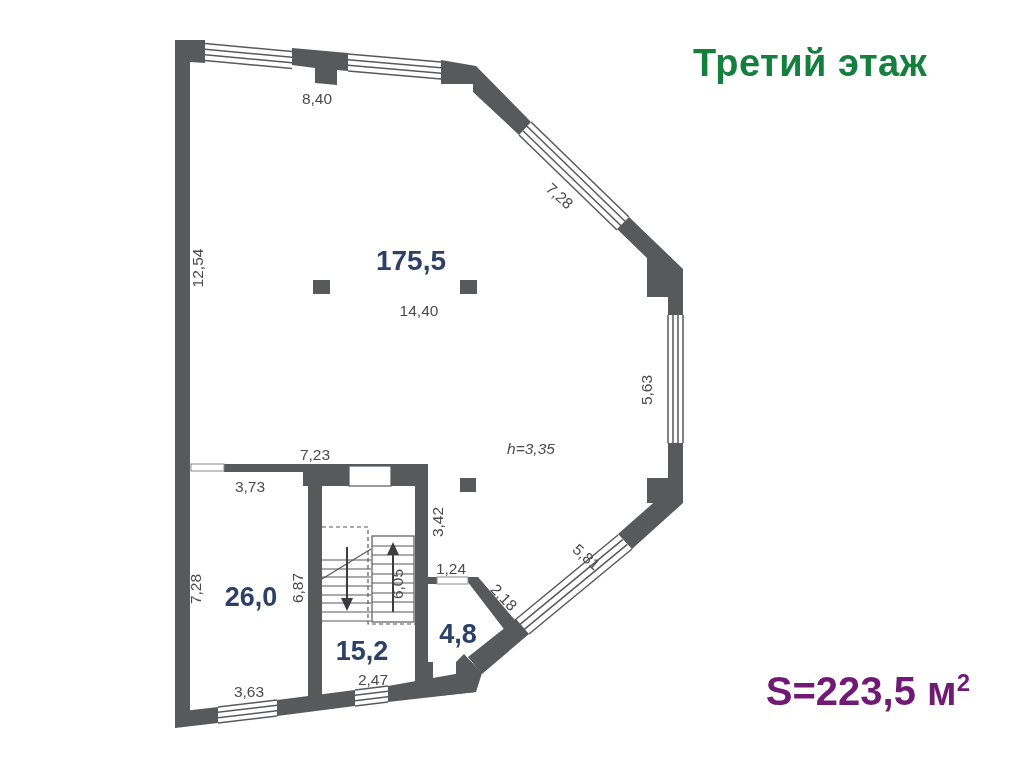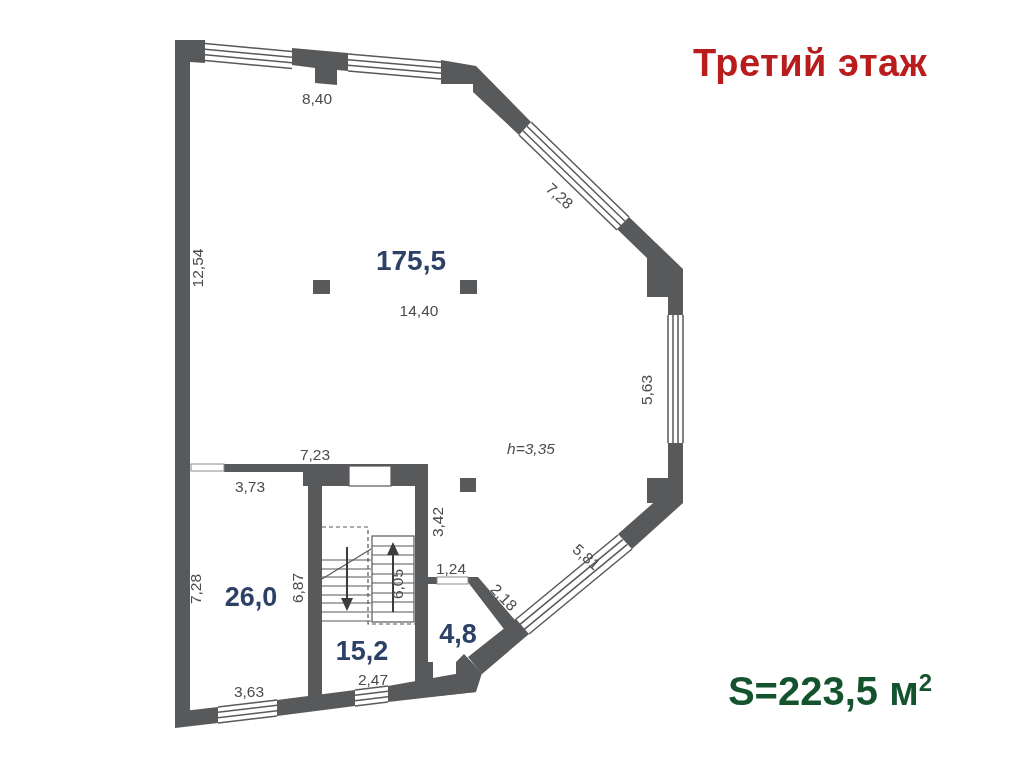--- a/index.html
+++ b/index.html
@@ -1,21 +1,21 @@
 <!DOCTYPE html>
 <html><head>
 <meta charset="utf-8">
 <style>
   html,body{margin:0;padding:0;background:#ffffff;}
   body{width:1024px;height:768px;position:relative;overflow:hidden;
        font-family:"Liberation Sans",sans-serif;}
   .page-title{position:absolute;top:42px;left:660px;width:300px;text-align:center;
-       font-size:38px;font-weight:bold;color:#b91c1c;letter-spacing:.5px;}
-  .area-total{position:absolute;bottom:54px;left:690px;width:280px;text-align:center;
-       font-size:40px;font-weight:bold;color:#14532d;}
+       font-size:38px;font-weight:bold;color:#15803d;letter-spacing:.5px;}
+  .area-total{position:absolute;bottom:54px;left:690px;width:280px;text-align:right;
+       font-size:40px;font-weight:bold;color:#701a75;}
   .area-total sup{font-size:24px;vertical-align:super;}
   svg{position:absolute;top:0;left:0;}
   .wall{fill:#58595b;stroke:none;}
   .win{stroke:#58595b;stroke-width:1.5;fill:none;}
   .thinline{stroke:#8a8a8a;stroke-width:1;fill:#ffffff;}
   .doorrect{stroke:#58595b;stroke-width:1.2;fill:#ffffff;}
   .tread{stroke:#58595b;stroke-width:1.2;fill:none;}
   .dashed{stroke:#58595b;stroke-width:1.2;fill:none;stroke-dasharray:4 3;}
   .arrow{stroke:#3c3c3e;stroke-width:2;fill:none;}
   .arrowhead{fill:#3c3c3e;stroke:none;}

